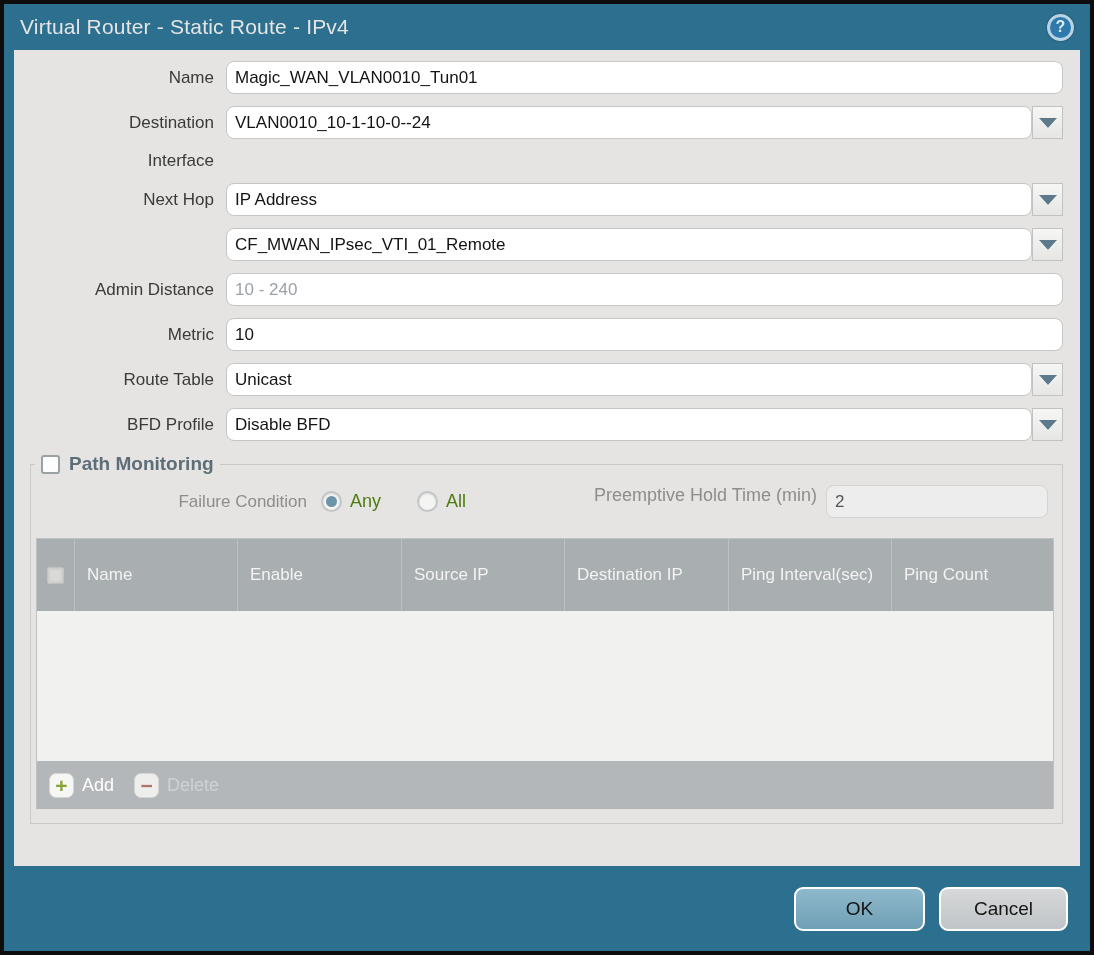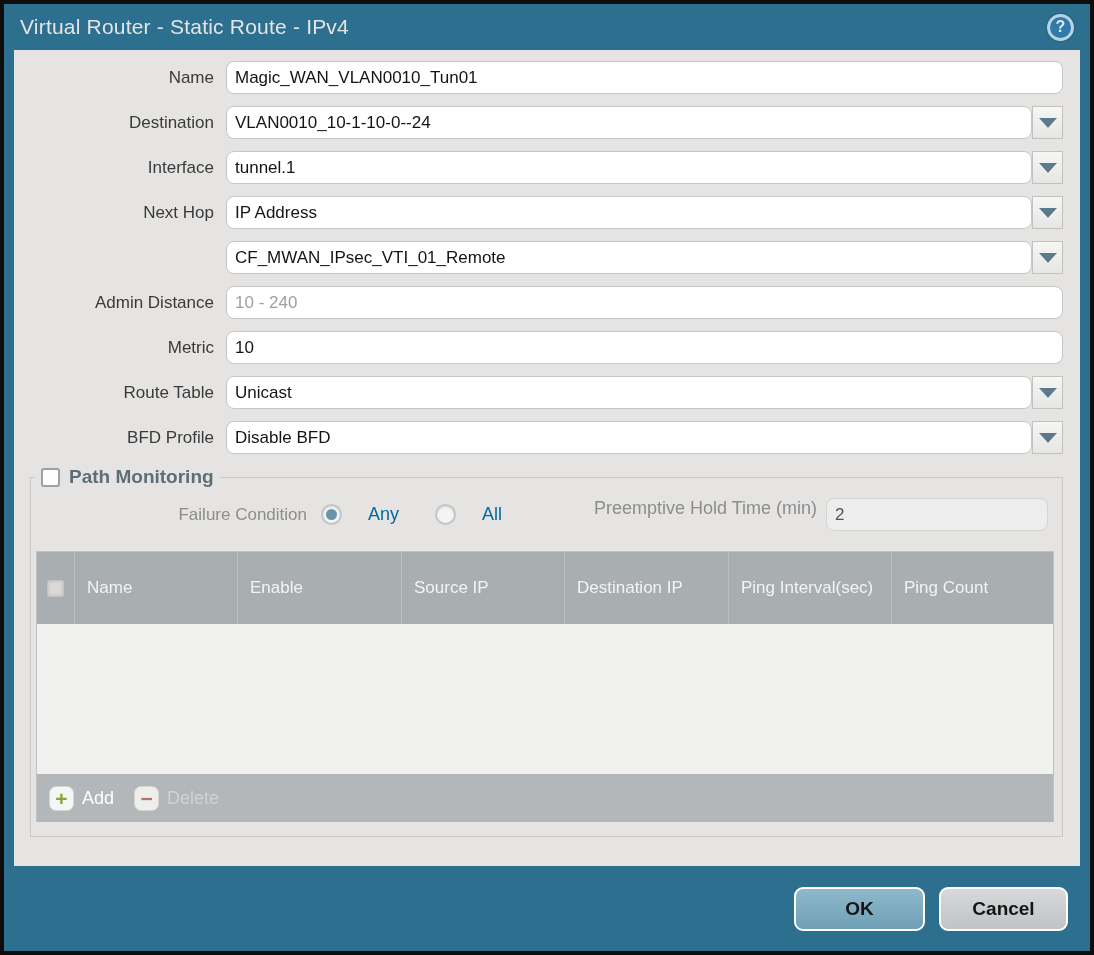--- a/index.html
+++ b/index.html
@@ -45,21 +45,21 @@
   .pm-title { font-weight:bold; font-size:19px; color:#5d6e78;text-align:center; }
 
   .pm-row { display:flex; align-items:center; margin:10px 14px 0 0; }
   .fc-label { width:276px; text-align:right; color:#8d8d8d; font-size:17px; }
   .radio-group { display:flex; align-items:center; }
   .radio { width:21px; height:21px; border-radius:50%; border:2px solid #c3c6c8;
            background:#f4f4f2; margin-left:14px; position:relative; cursor:pointer;
            box-shadow:inset 0 1px 2px rgba(0,0,0,.12); }
   .radio.selected::after { content:""; position:absolute; inset:3px; border-radius:50%;
                            background:#6b93a9; }
-  .radio-label { color:#0369a1; font-size:18px; margin-left:26px; margin-right:22px; }
+  .radio-label { color:#4d7c0f; font-size:18px; margin-left:8px; margin-right:22px; }
   .pht-group { margin-left:auto; display:flex; align-items:flex-start; }
   .pht-label { color:#8d8d8d; font-size:18px; margin-right:9px; white-space:nowrap; }
   .pht-input { width:222px; }
 
   
   .pm-table { margin:20px 8px 0 5px; border:1px solid #bfc2c4; border-bottom:none; }
   .tbl-header { display:grid; grid-template-columns:37px 163px 164px 163px 164px 163px 1fr;
                 background:#a9aeb1; height:72px; }
   .th { display:flex; align-items:center; padding-left:12px; color:#f3f3f3; font-size:17px;
         border-left:1px solid #bcc0c2; line-height:1.35; }
@@ -77,21 +77,21 @@
   .icon-minus { color:#ad7468; background:#eeeeec; }
   .tool-label-add    { color:#ffffff; font-size:18px; }
   .tool-label-delete { color:#ced2d4; font-size:18px; }
   .tool-btn.disabled { cursor:default; }
 
   
   .footer-bar { flex:1; display:flex; align-items:center; justify-content:flex-end;
                 gap:14px; padding-right:22px; }
   .btn { height:44px; border-radius:9px; border:2px solid #ffffff; font-size:19px;
          color:#151515; display:flex; align-items:center; justify-content:center;
-         cursor:pointer; font-family:"Liberation Sans", sans-serif;font-weight:bold; }
+         cursor:pointer; font-family:"Liberation Sans", sans-serif; }
   .btn-ok     { width:131px; background:linear-gradient(#8fb9cb,#6f9fb6); }
   .btn-cancel { width:129px; background:linear-gradient(#d6d8d9,#c1c4c6); }
 </style>
 </head>
 <body>
 
 <div class="window">
   <div class="frame">
 
     <div class="titlebar">
@@ -113,26 +113,20 @@
         <div class="field">
           <input class="text" type="text" value="VLAN0010_10-1-10-0--24" style="">
           <span class="dd-btn">
             <span class="dd-arrow"></span>
           </span>
         </div>
       </div>
 
       <div class="row">
         <span class="label">Interface</span>
-        <div class="field">
-          <input class="text" type="text" value="tunnel.1" style="">
-          <span class="dd-btn">
-            <span class="dd-arrow"></span>
-          </span>
-        </div>
       </div>
 
       <div class="row">
         <span class="label">Next Hop</span>
         <div class="field">
           <input class="text" type="text" value="IP Address" style="">
           <span class="dd-btn">
             <span class="dd-arrow"></span>
           </span>
         </div>

